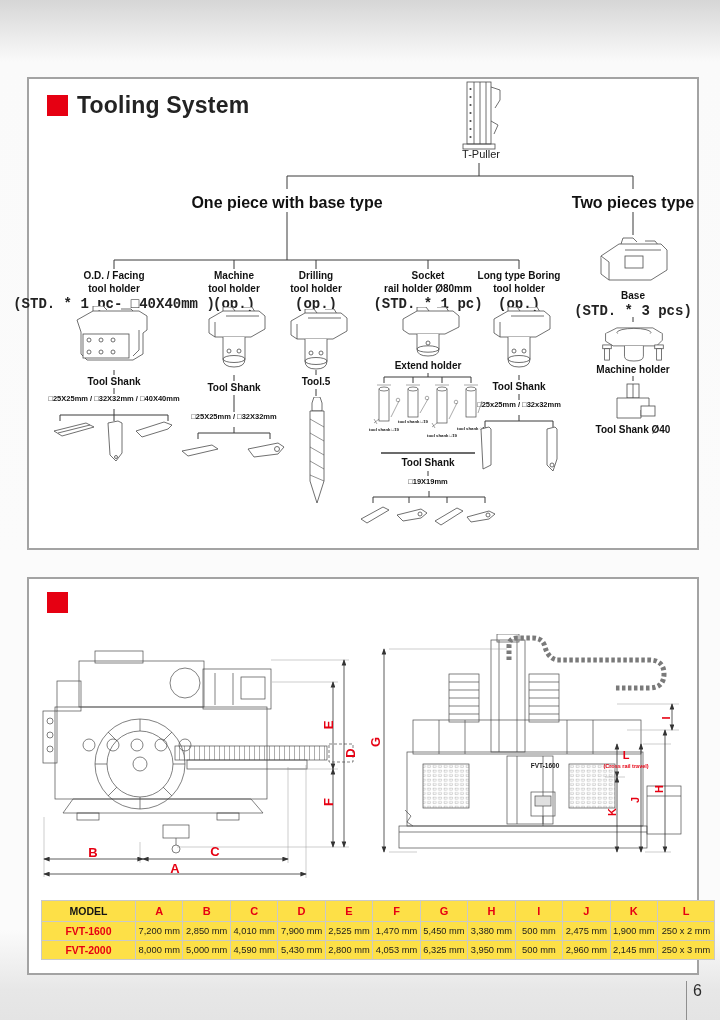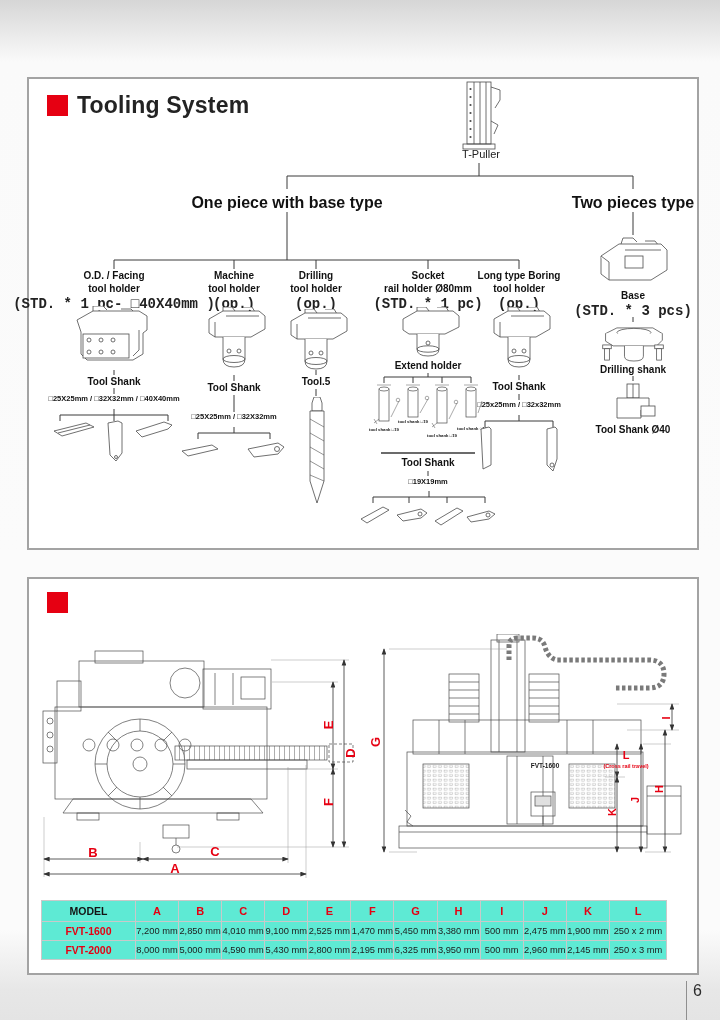--- a/index.html
+++ b/index.html
@@ -22,21 +22,21 @@
   .tp{font-size:11px;color:#222;}
   .tiny{font-size:4.5px;font-weight:bold;transform:translateX(-50%) scale(.95);}
   .ico{position:absolute;}
   .ico svg{display:block;}
   .bgsvg{position:absolute;left:0;top:0;}
   .dim{position:absolute;color:#e60012;font-weight:bold;font-size:13px;transform:translate(-50%,-50%);white-space:nowrap;}
   .dim.rot{transform:translate(-50%,-50%) rotate(-90deg);}
   .dim.sm{font-size:11px;}
   .note{position:absolute;color:#e60012;font-weight:bold;font-size:5.5px;transform:translate(-50%,-50%);white-space:nowrap;}
   .modeltag{position:absolute;color:#1a1a1a;font-weight:bold;font-size:6.5px;transform:translate(-50%,-50%);white-space:nowrap;}
-  table.dimtable{position:absolute;left:12px;top:321px;width:626px;border-collapse:collapse;table-layout:fixed;background:#5eead4;}
+  table.dimtable{position:absolute;left:12px;top:321px;width:674px;border-collapse:collapse;table-layout:fixed;background:#fde047;}
   .dimtable th,.dimtable td{border:1px solid #c9c9c9;text-align:center;padding:0;overflow:hidden;white-space:nowrap;}
   .dimtable thead th{height:20px;font-size:11px;font-weight:bold;color:#e60012;}
   .dimtable th.mh{color:#141414;font-size:10.5px;}
   .dimtable td{height:18px;font-size:9.3px;color:#1c1c1c;font-weight:normal;}
   .dimtable td.model{color:#e60012;font-weight:bold;font-size:10.5px;}
   #footer-line{position:absolute;left:686px;top:981px;width:1px;height:39px;background:#8f8f8f;}
   #page-number{position:absolute;left:693px;top:982px;font-size:16px;color:#2d2d2d;}
 </style>
 </head>
 <body>
@@ -301,21 +301,21 @@
           <ellipse cx="38" cy="11" rx="18" ry="4.5"></ellipse>
           <path d="M8,12 V20 L16,25 H62 L68,19 V12"></path>
           <rect x="5" y="24" width="9" height="4"></rect>
           <rect x="7" y="28" width="5" height="12"></rect>
           <rect x="60" y="24" width="9" height="4"></rect>
           <rect x="62" y="28" width="5" height="12"></rect>
           <path d="M28,25 v11 q0,5 10,5 q10,0 10,-5 V25"></path>
         </g>
       </svg>
     </span>
-  <div class="lbl t1" style="left:604px;top:285px">Drilling shank</div>
+  <div class="lbl t1" style="left:604px;top:285px">Machine holder</div>
   <span class="ico" style="left:578px;top:303px">
       <svg width="54" height="40" viewBox="0 0 54 40">
         <g fill="#fff" stroke="#4b4b4b" stroke-width="0.8">
           <rect x="20" y="2" width="12" height="14"></rect>
           <line x1="26" y1="2" x2="26" y2="16"></line>
           <path d="M10,16 H42 V28 H34 V36 H10 Z"></path>
           <rect x="34" y="24" width="14" height="10"></rect>
         </g>
       </svg>
     </span>
@@ -488,38 +488,38 @@
         <th>K</th>
         <th>L</th>
       </tr>
     </thead>
     <tbody>
       <tr>
         <td class="model">FVT-1600</td>
         <td>7,200 mm</td>
         <td>2,850 mm</td>
         <td>4,010 mm</td>
-        <td>9,100 mm</td>
+        <td>7,900 mm</td>
         <td>2,525 mm</td>
         <td>1,470 mm</td>
         <td>5,450 mm</td>
         <td>3,380 mm</td>
         <td>500 mm</td>
         <td>2,475 mm</td>
         <td>1,900 mm</td>
         <td>250 x 2 mm</td>
       </tr>
       <tr>
         <td class="model">FVT-2000</td>
         <td>8,000 mm</td>
         <td>5,000 mm</td>
         <td>4,590 mm</td>
         <td>5,430 mm</td>
         <td>2,800 mm</td>
-        <td>2,195 mm</td>
+        <td>4,053 mm</td>
         <td>6,325 mm</td>
         <td>3,950 mm</td>
         <td>500 mm</td>
         <td>2,960 mm</td>
         <td>2,145 mm</td>
         <td>250 x 3 mm</td>
       </tr>
     </tbody>
   </table>
 </section>

